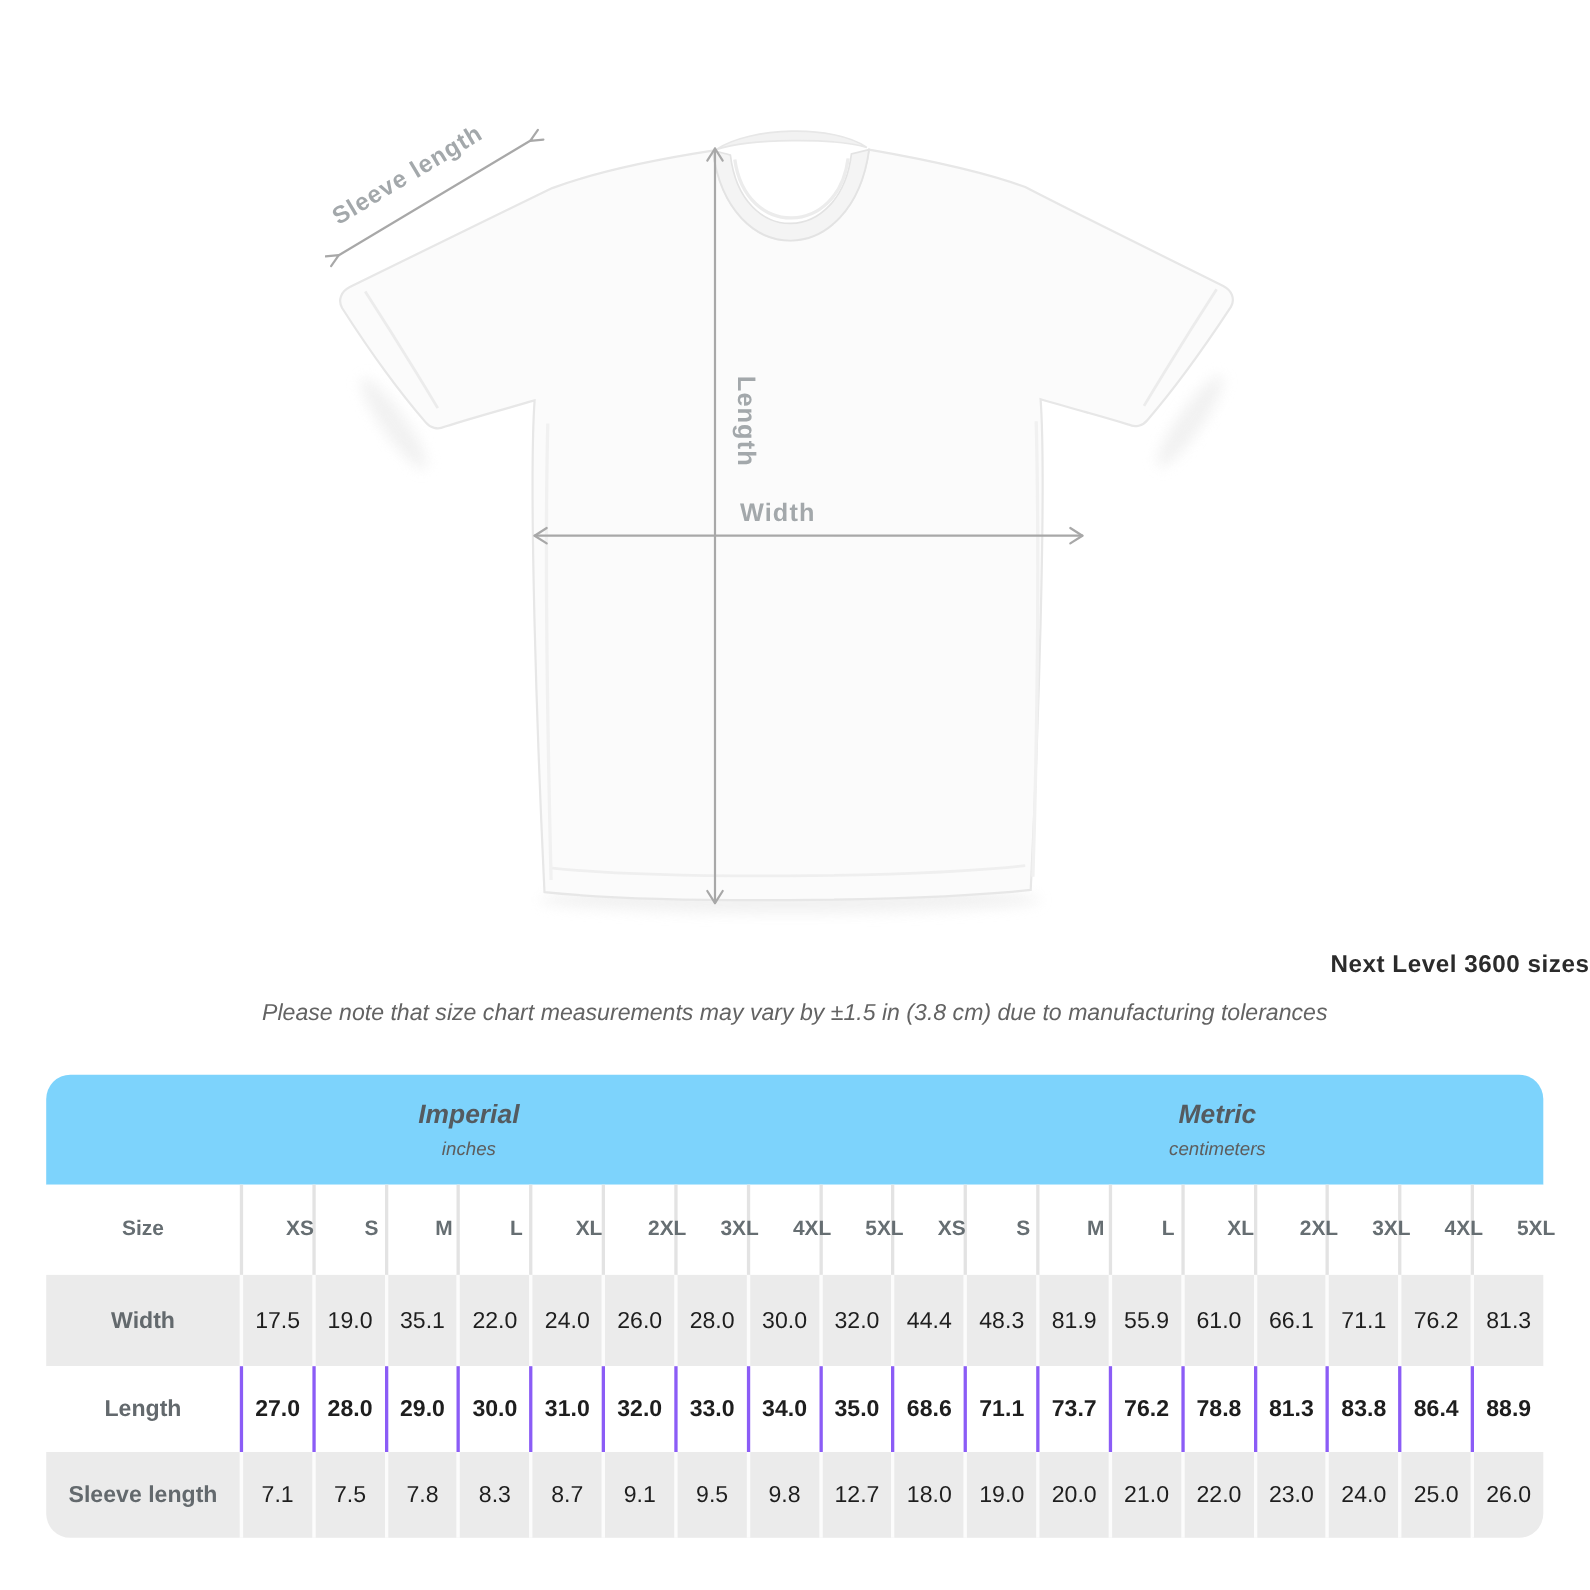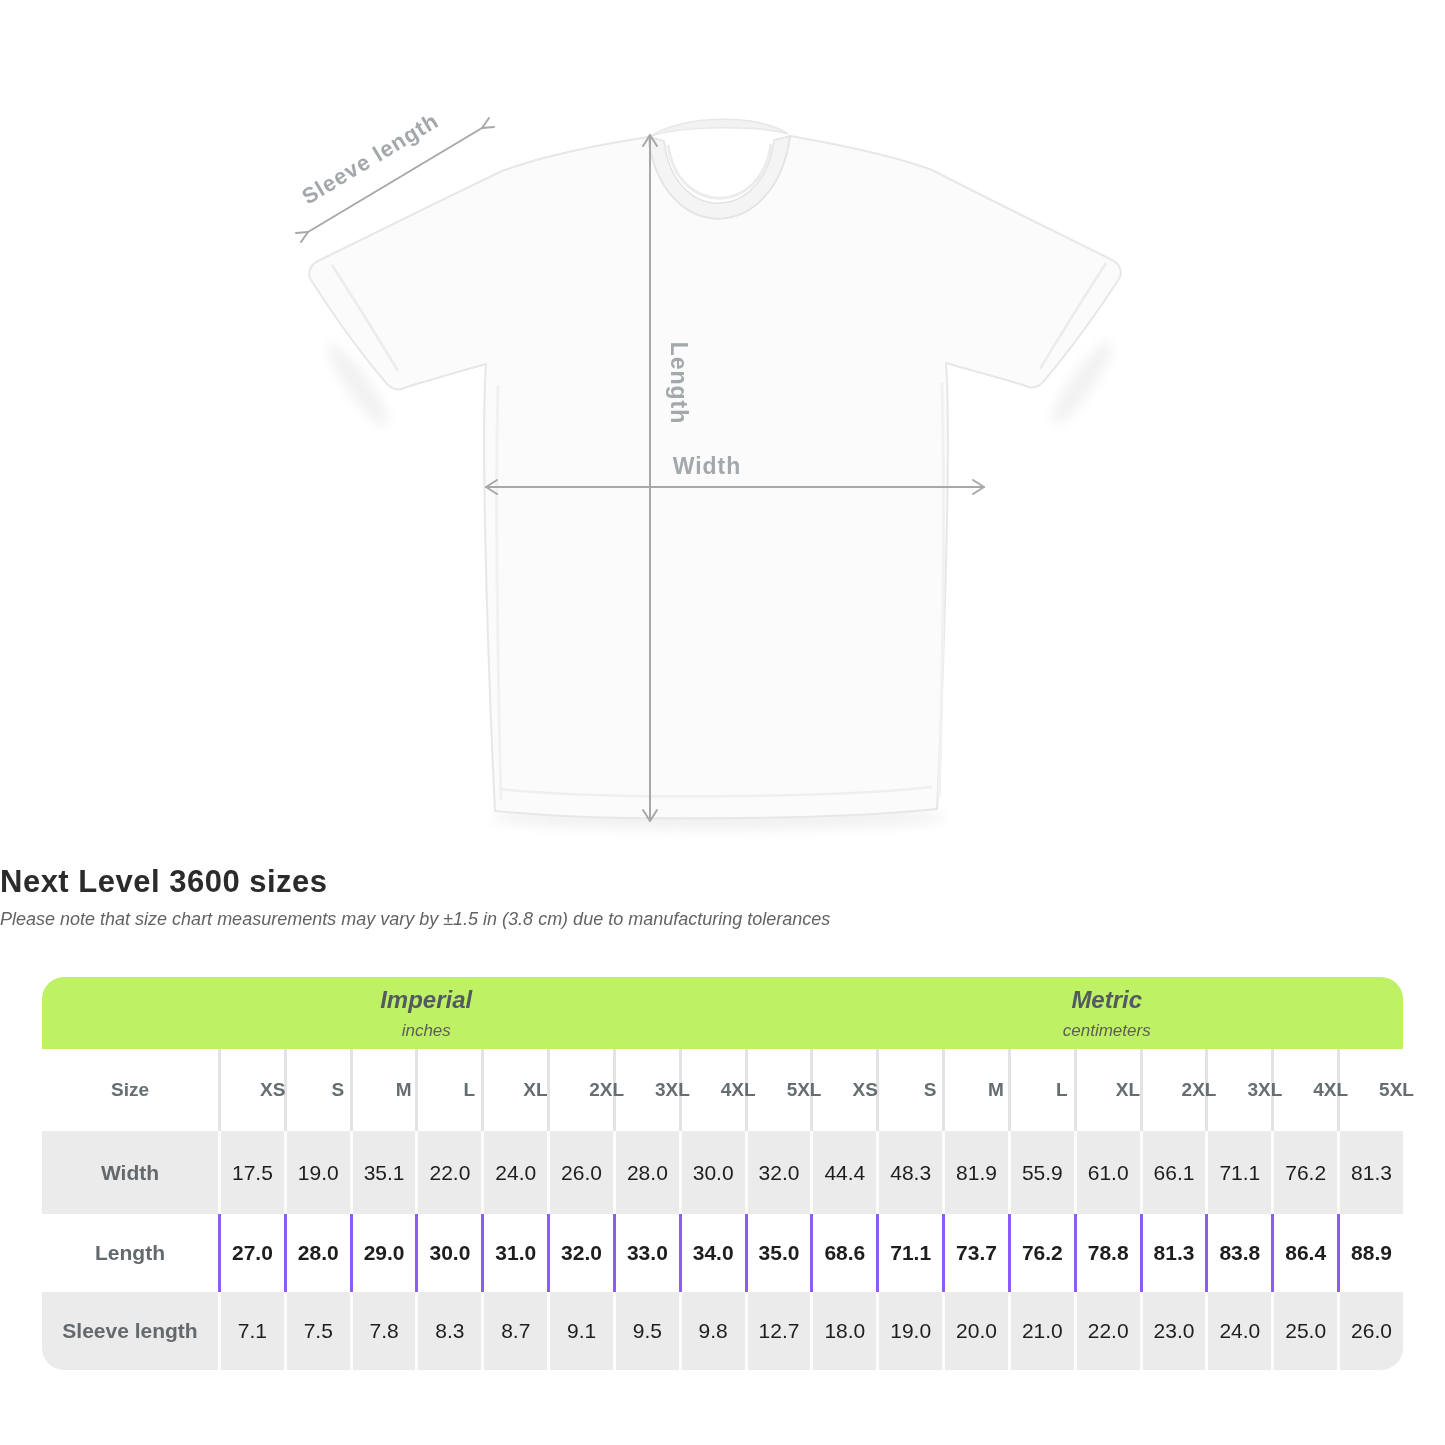--- a/index.html
+++ b/index.html
@@ -6,38 +6,38 @@
   body{
     width:1445px;height:1445px;position:relative;background:#ffffff;
     font-family:"Liberation Sans","DejaVu Sans",sans-serif;overflow:hidden;
   }
 
   
   .diagram{position:absolute;left:270px;top:85px;width:900px;height:780px;}
 
   
   .page-title{
-    position:absolute;left:0;right:0;top:864px;text-align:left;
-    font-size:31px;font-weight:bold;color:#2b2b2b;letter-spacing:.5px;
+    position:absolute;left:0;right:0;top:864px;text-align:right;
+    font-size:22px;font-weight:bold;color:#2b2b2b;letter-spacing:.5px;
   }
   .page-subtitle{
-    position:absolute;left:0;right:0;top:909px;text-align:left;
-    font-size:18px;font-style:italic;color:#636363;
+    position:absolute;left:0;right:0;top:909px;text-align:center;
+    font-size:21px;font-style:italic;color:#636363;
   }
 
   
   table.size-table{
     position:absolute;left:42px;top:977px;width:1361px;
     border-collapse:separate;border-spacing:0;table-layout:fixed;
   }
   .size-table td{
     text-align:center;vertical-align:middle;padding:0;
     font-size:21px;color:#1e1e1e;
   }
-  tr.band td{height:72px;background:#bef264;}
+  tr.band td{height:100px;background:#7dd3fc;}
   tr.band td.first{border-top-left-radius:22px;}
   tr.band td.last{border-top-right-radius:22px;}
   .unit-title{font-size:24px;font-weight:bold;font-style:italic;color:#545b60;}
   .unit-sub{font-size:17px;font-style:italic;color:#5d5d5d;margin-top:7px;}
 
   tr.head td{height:82px;background:#ffffff;font-weight:bold;color:#666e72;font-size:19px;margin-top:33px;}
   tr.head td+td{border-left:3px solid #e3e3e3;padding-left:39px;}
 
   tr.r-gray td{background:#ebebeb;height:83px;}
   tr.r-gray td+td{border-left:3px solid #fcfcfc;}

